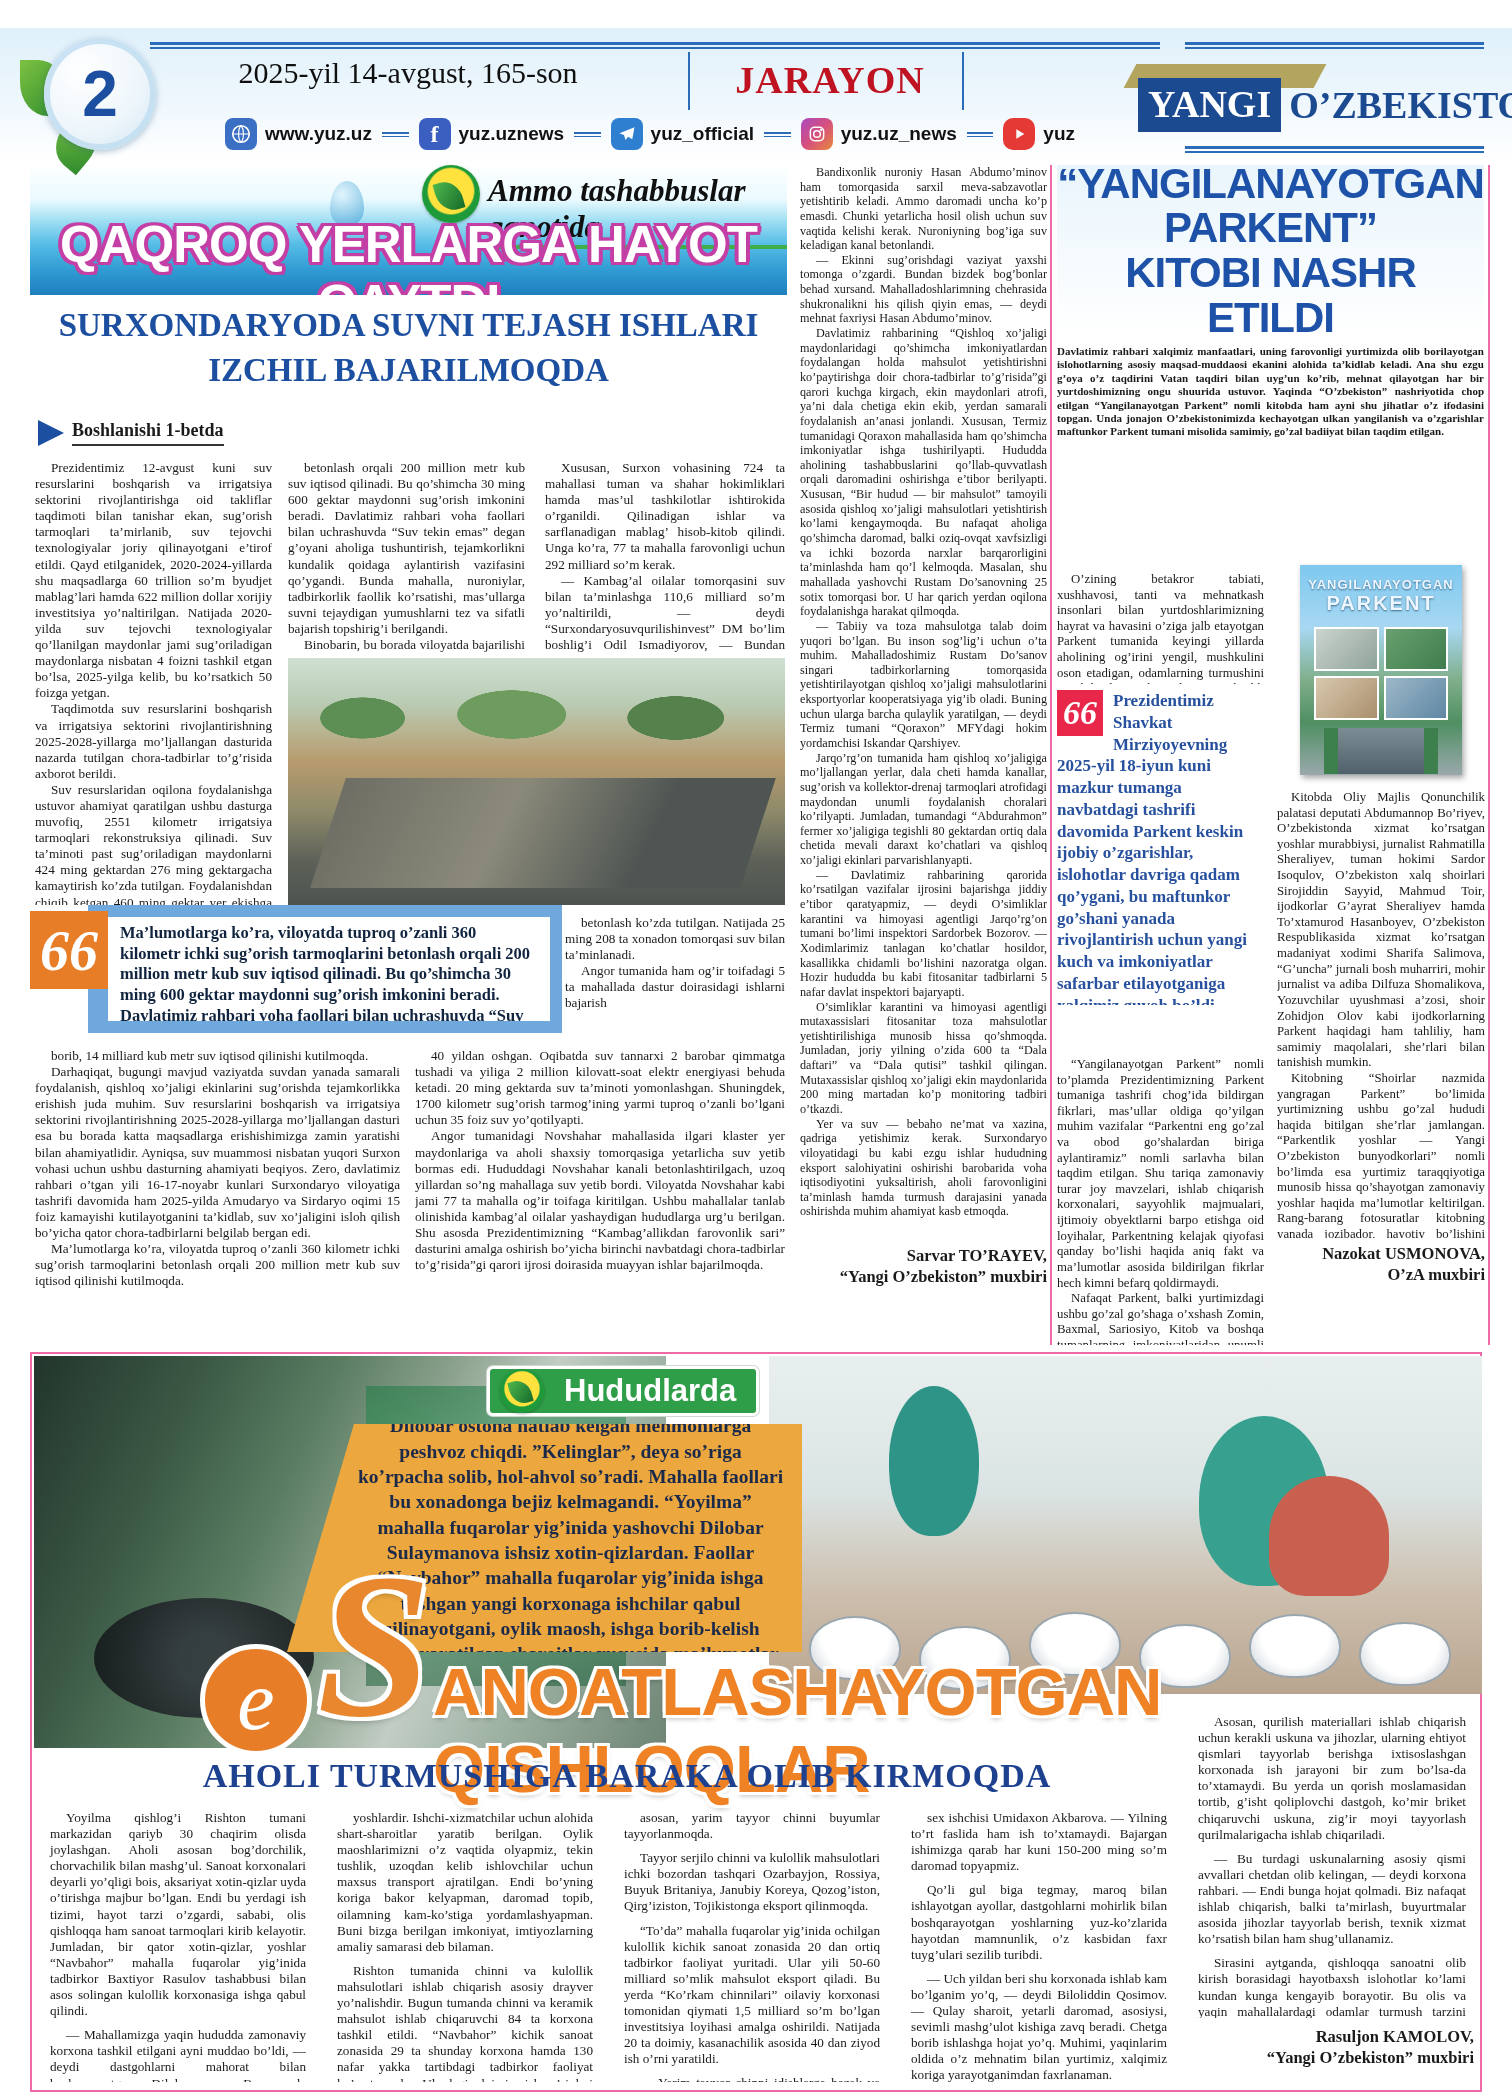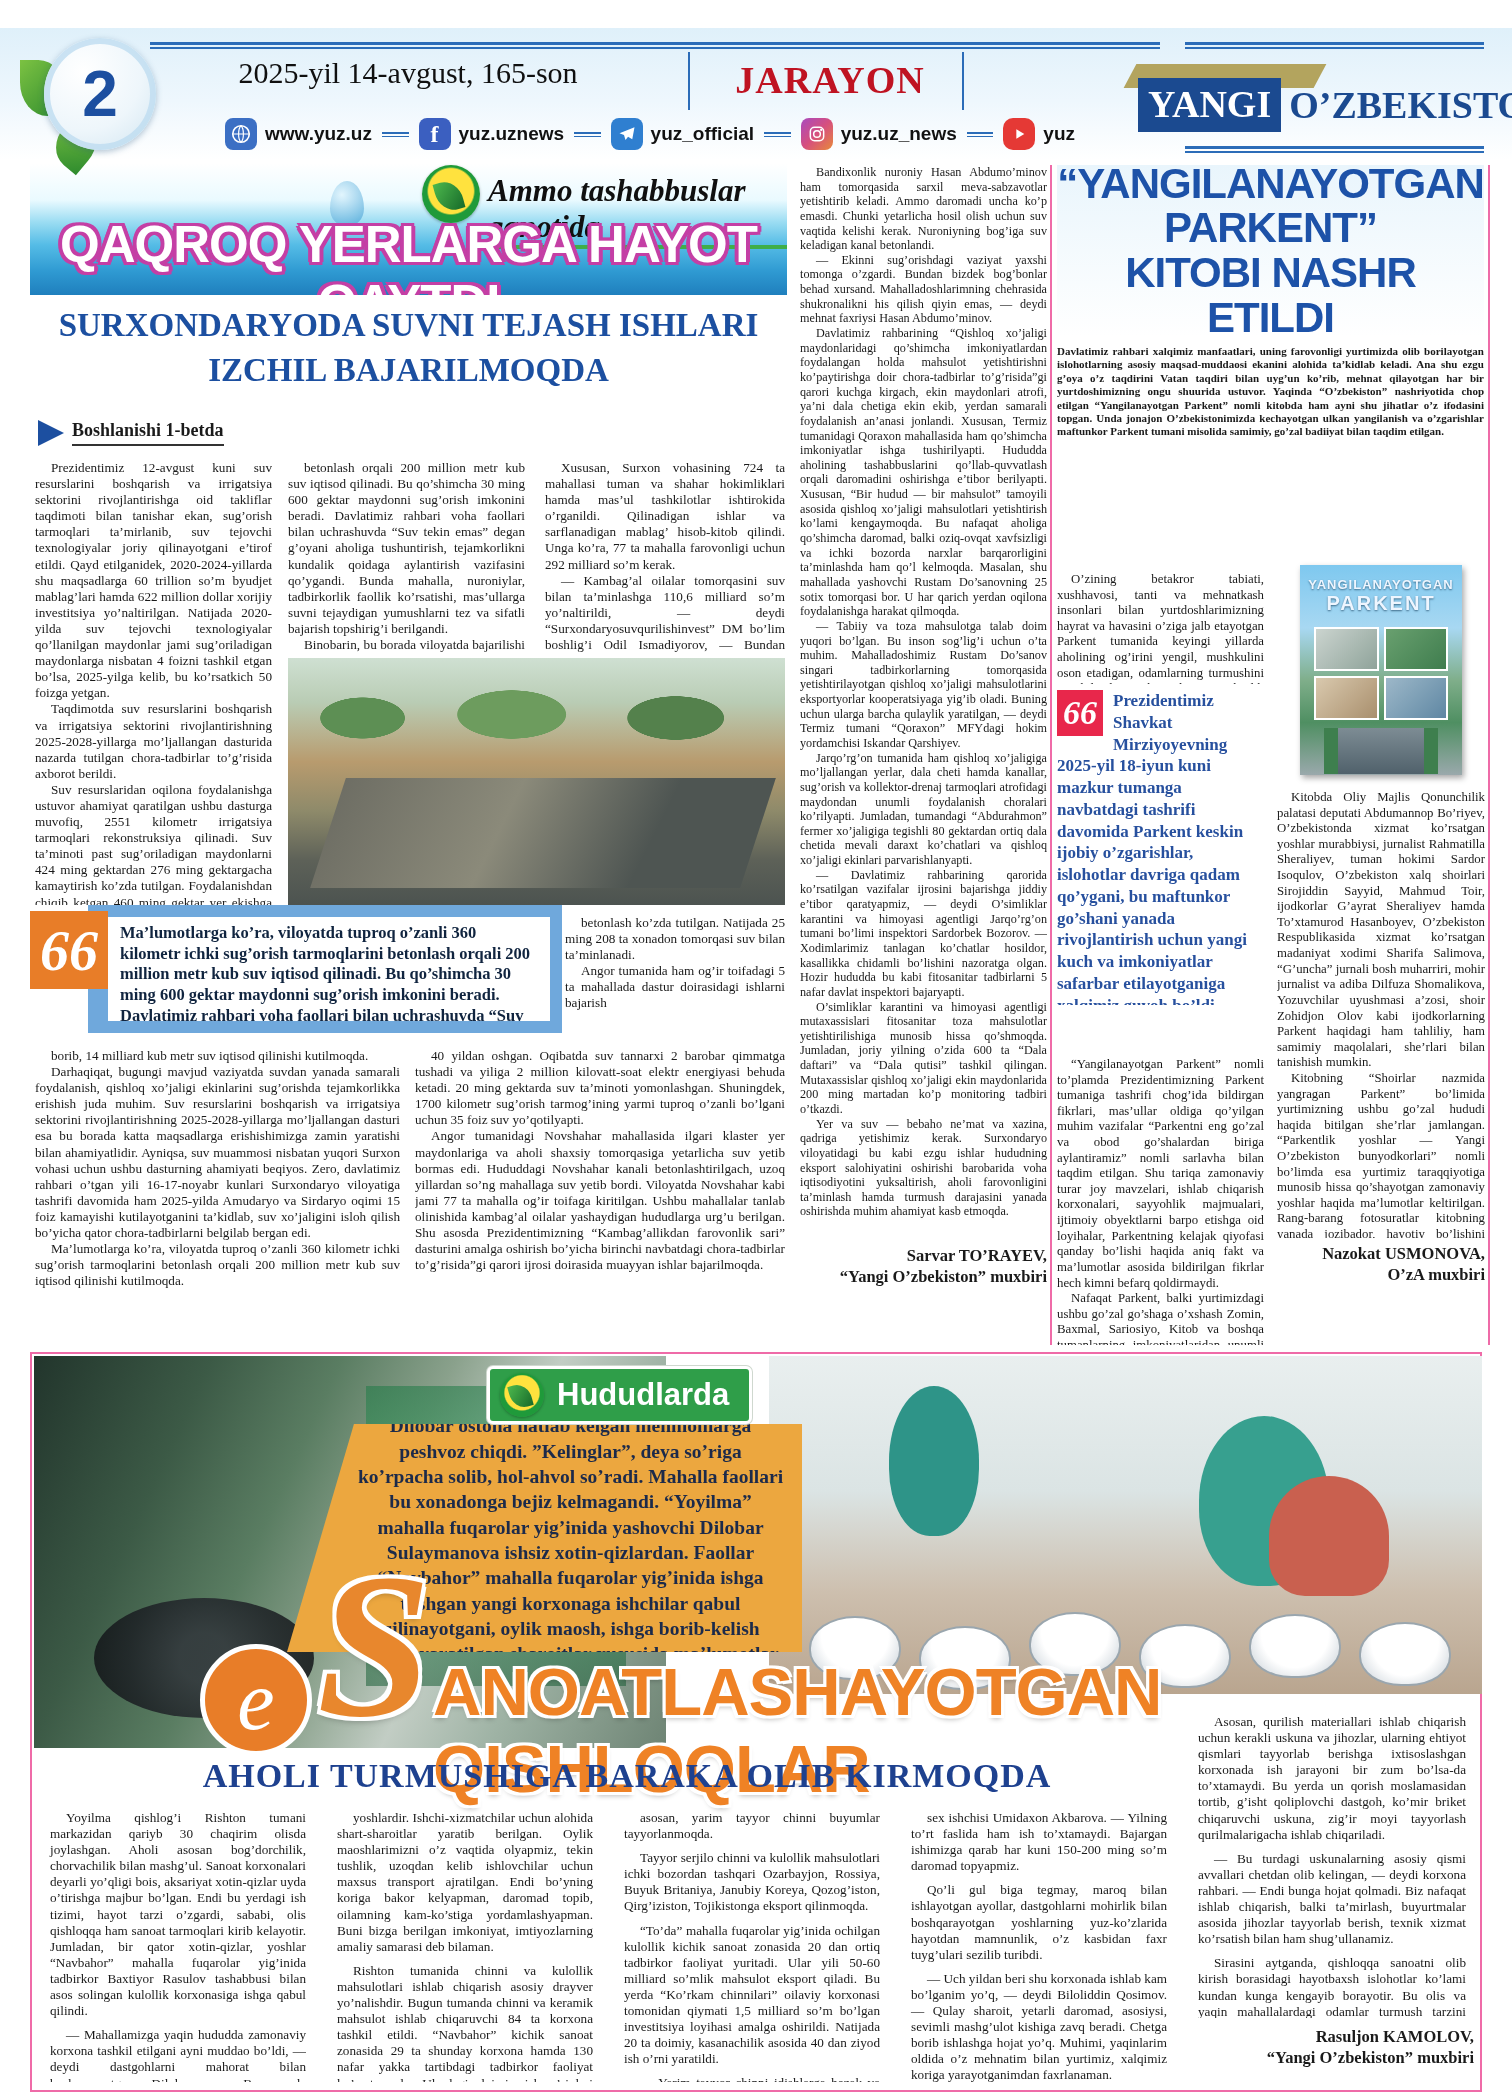--- a/index.html
+++ b/index.html
@@ -82,21 +82,21 @@
 
   
   .bottom { left:30px; top:1352px; width:1452px; height:740px; border:2px solid #ef6ba8; background:#fff; }
   .photoL { position:absolute; left:2px; top:2px; width:632px; height:392px;
             background:linear-gradient(115deg,#22352c 0%,#3c5a46 22%,#5a7d62 38%,#8aa18c 52%,#c2cdc4 65%,#9fb3a5 78%,#6e8474 100%); }
   .photoL .mach { position:absolute; right:40px; top:30px; width:260px; height:300px; background:linear-gradient(180deg,#1f7a46 0%,#2e9e59 40%,#1b5e37 100%); opacity:.55; }
   .photoL .coil { position:absolute; left:60px; bottom:30px; width:220px; height:120px; border-radius:50%; background:radial-gradient(circle,#30343a 20%,#1c1f24 60%,#0e1013 100%); opacity:.85; }
   .photoR { position:absolute; left:737px; top:2px; width:713px; height:338px; background:linear-gradient(180deg,#e9efef 0%,#dbe4e4 40%,#cdbfae 70%,#b9a astra); background:linear-gradient(180deg,#e9efef 0%,#dbe4e4 40%,#cdbfae 70%,#b9a58f 100%); overflow:hidden; }
   .fig { position:absolute; border-radius:50% 50% 45% 45%; }
   .bowl { position:absolute; width:92px; height:64px; border-radius:50% 50% 46% 46%; background:radial-gradient(circle at 50% 30%,#ffffff 55%,#d7dde2 85%); border:2px solid #9aa6ae; }
-  .badge { position:absolute; left:455px; top:12px; height:58px; display:flex; align-items:center; gap:13px; background:#2f9e49; border:3px solid #ffffff; box-shadow:0 0 0 1px #cfd8cf; border-radius:6px; padding:4px 20px 4px 10px; z-index:4; }
+  .badge { position:absolute; left:455px; top:12px; height:50px; display:flex; align-items:center; gap:20px; background:#2f9e49; border:3px solid #ffffff; box-shadow:0 0 0 1px #cfd8cf; border-radius:6px; padding:4px 20px 4px 10px; z-index:4; }
   .badge .txt { color:#fff; font-family:"Liberation Sans", sans-serif; font-weight:bold; font-size:31px; }
   .badge .tag-logo { width:44px; height:44px; }
   .badge .tag-logo i { left:10px; top:11px; width:21px; height:24px; }
   .orange { position:absolute; left:255px; top:70px; width:515px; height:228px; background:#eca73f; clip-path:polygon(13% 0, 100% 0, 100% 100%, 0 100%); z-index:3; padding:14px 18px 10px 70px; display:flex; align-items:center; }
   .orange p { font-size:19.5px; font-weight:bold; color:#1c2a4a; line-height:1.3; text-align:center; }
   .ebadge { position:absolute; left:168px; top:290px; width:112px; height:112px; border-radius:50%; background:#e87d28; border:5px solid #fff; color:#fff; font-size:84px; font-style:italic; display:flex; align-items:center; justify-content:center; z-index:4; }
   .bighead { position:absolute; left:285px; top:212px; display:flex; align-items:baseline; z-index:5; }
   .bighead .ini { font-size:205px; line-height:.78; font-style:italic; font-weight:bold; color:#e8872d;
                   text-shadow:-4px -4px 0 #fff, 4px -4px 0 #fff, -4px 4px 0 #fff, 4px 4px 0 #fff, 0 5px 6px rgba(0,0,0,.25); }
   .bighead .rest { font-family:"Liberation Sans", sans-serif; font-weight:bold; font-size:67px; letter-spacing:-1px; color:#ef8225; margin-left:2px;

